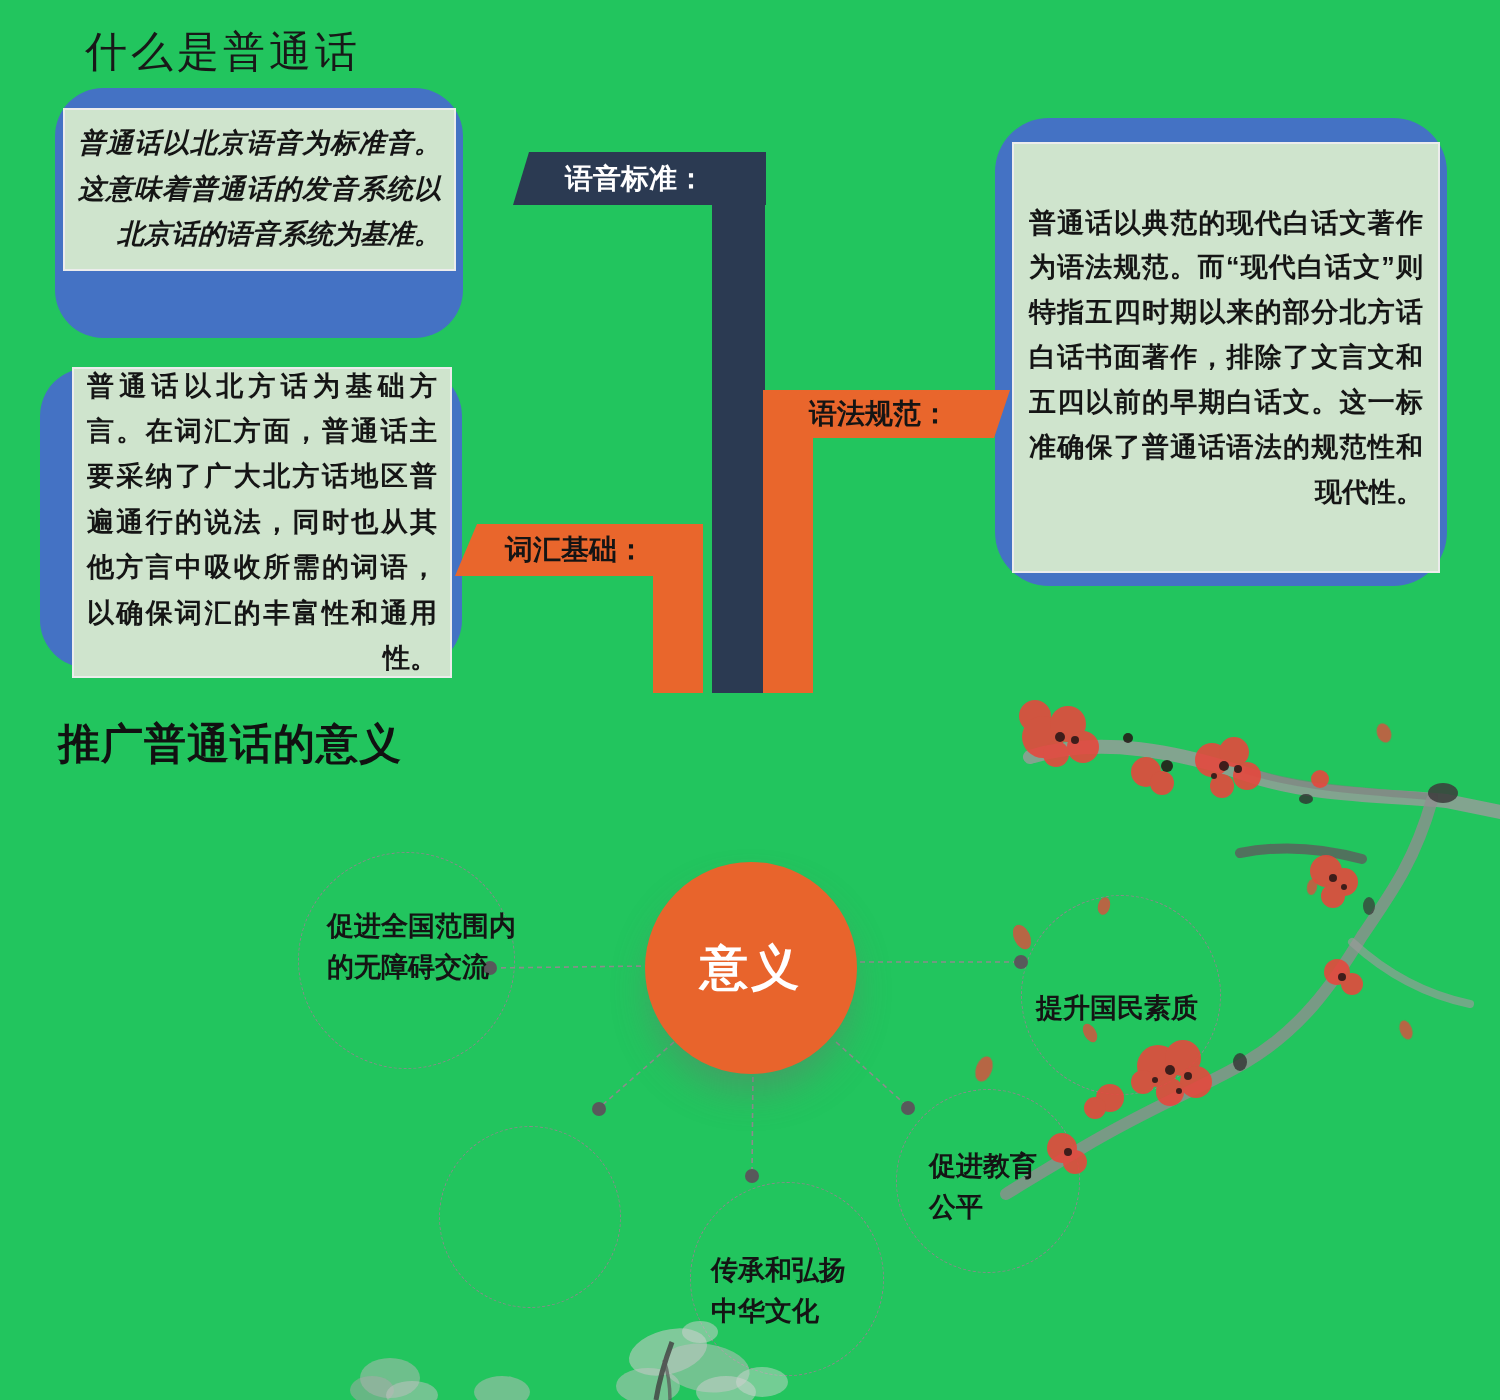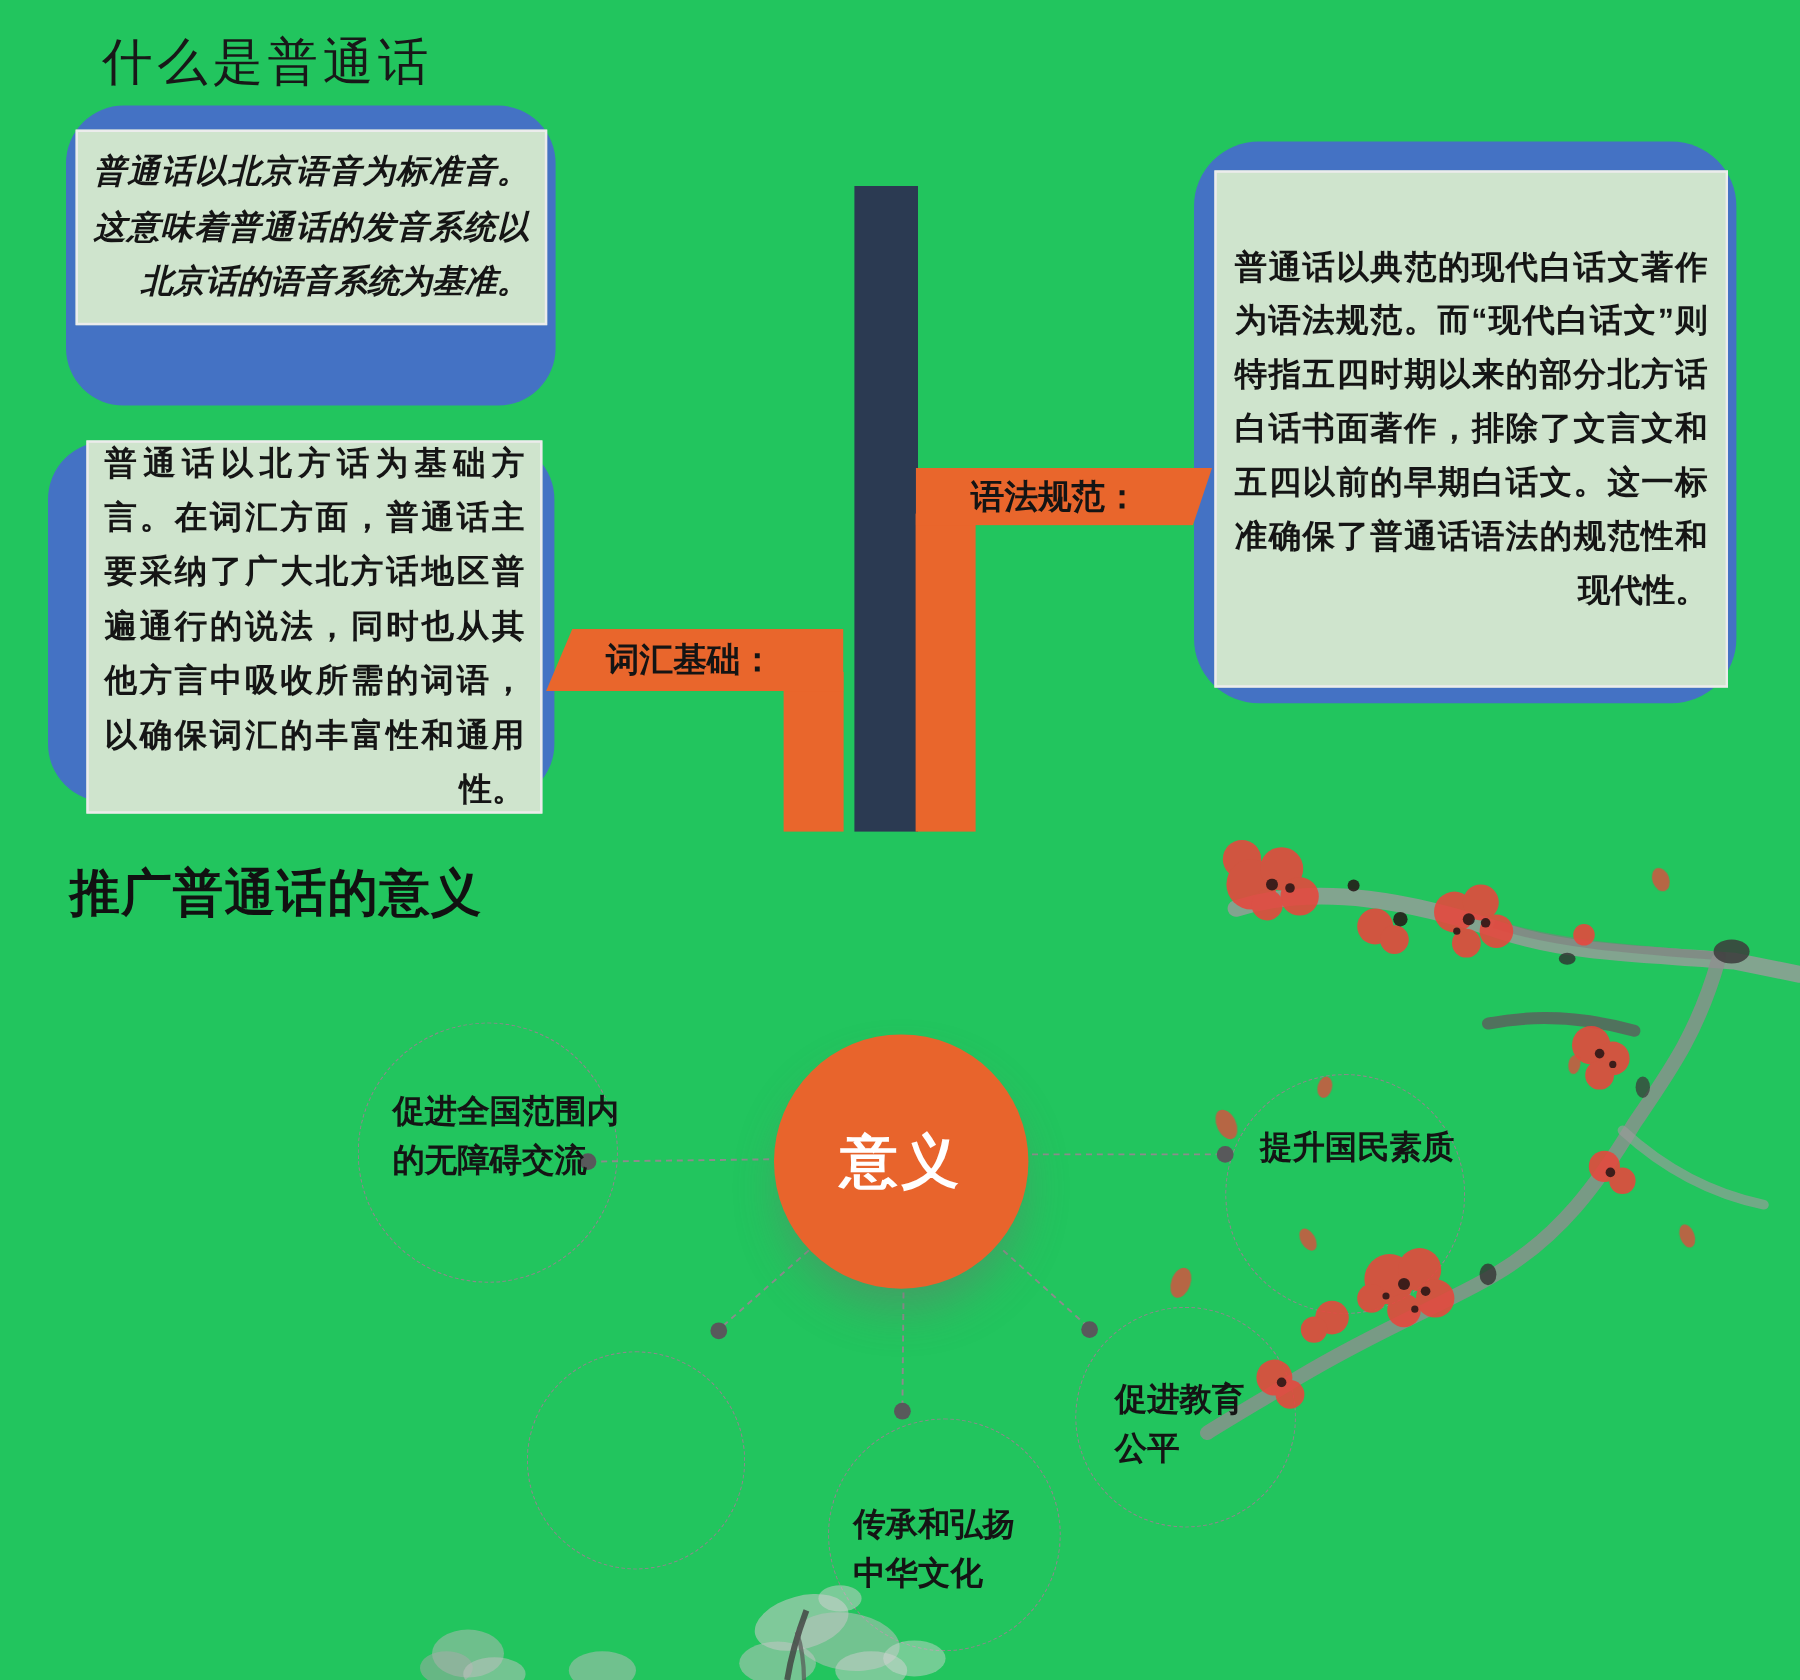--- a/index.html
+++ b/index.html
@@ -64,21 +64,21 @@
   .center-circle{
     position:absolute;left:645px;top:862px;width:212px;height:212px;border-radius:50%;
     background:#e8642c;display:flex;align-items:center;justify-content:center;z-index:3;
     box-shadow:0 22px 38px -6px rgba(110,110,110,0.45);
   }
   .center-circle span{font-size:48px;font-weight:800;color:#ffffff;letter-spacing:3px;}
   .node-label{
     position:absolute;z-index:4;font-size:27px;font-weight:700;line-height:1.5;color:#141414;
   }
   .nl1{left:327px;top:906px;width:196px;}
-  .nl2{left:1036px;top:936px;width:176px;text-align:right;}
+  .nl2{left:1036px;top:988px;width:176px;}
   .nl3{left:929px;top:1146px;width:118px;}
   .nl4{left:711px;top:1250px;width:144px;}
   .nl5{left:465px;top:1190px;width:144px;}
 </style>
 </head>
 <body>
 
 <div class="canvas">
 
   <h1 class="s1-title">什么是普通话</h1>
@@ -95,20 +95,23 @@
   <div class="card-blue card2-blue"></div>
   <div class="card-green card2-green">
     <p class="card-text">普通话以北方话为基础方言。在词汇方面，普通话主要采纳了广大北方话地区普遍通行的说法，同时也从其他方言中吸收所需的词语，以确保词汇的丰富性和通用性。</p>
   </div>
 
   <div class="card-blue card3-blue"></div>
   <div class="card-green card3-green">
     <p class="card-text">普通话以典范的现代白话文著作为语法规范。而“现代白话文”则特指五四时期以来的部分北方话白话书面著作，排除了文言文和五四以前的早期白话文。这一标准确保了普通话语法的规范性和现代性。</p>
   </div>
 
+  <div class="banner banner-pron">
+    <span>语音标准：</span>
+  </div>
   <div class="banner banner-vocab">
     <span>词汇基础：</span>
   </div>
   <div class="banner banner-grammar">
     <span>语法规范：</span>
   </div>
 
   <h2 class="s2-title">推广普通话的意义</h2>
 
   <div class="dashed-circle dc1"></div>

